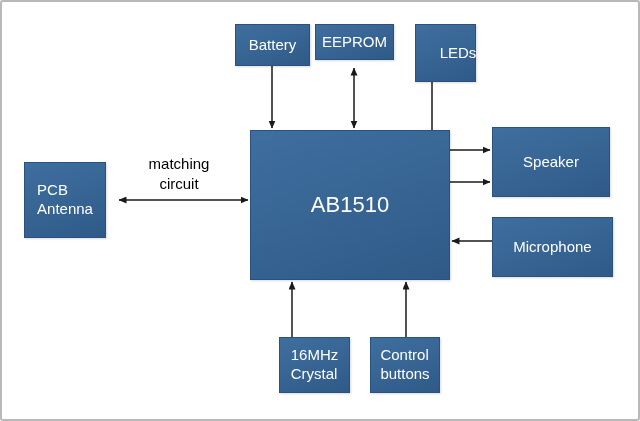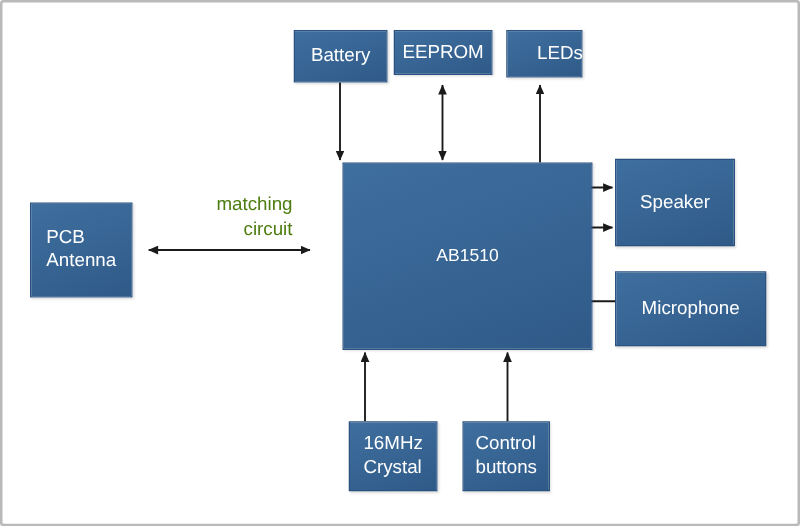--- a/index.html
+++ b/index.html
@@ -26,45 +26,45 @@
     text-align: left;
     box-sizing: border-box;
     background: linear-gradient(160deg, var(--block-fill, #3f6f9f) 0%, var(--block-fill-dark, #2f5a88) 100%);
     border: 1px solid var(--block-border, #2a5280);
     color: var(--text, #ffffff);
     font-size: 15px;
     white-space: pre-line;
     line-height: 1.25;
     box-shadow: 1px 1px 2px rgba(0,0,0,0.15);
   }
-  .block.main { font-size: 14px; margin-left: 24px; }
+  .block.main { font-size: 22px; }
   .annotation {
     position: absolute;
-    color: #4d7c0f;
+    color: #000000;
     font-size: 15px;
-    text-align: right;
+    text-align: center;
     white-space: pre-line;
     line-height: 1.3;
   }
   svg#wires {
     position: absolute;
     left: 0; top: 0;
     width: 640px;
     height: 421px;
     pointer-events: none;
   }
   svg#wires line { stroke: var(--arrow, #1a1a1a); stroke-width: 1.5; }
 
   
   #blk-battery   { left: 233px; top: 22px;  width: 75px;  height: 42px; }
   #blk-eeprom    { left: 313px; top: 22px;  width: 79px;  height: 36px; }
-  #blk-leds      { left: 403px; top: 22px;  width: 61px;  height: 38px; padding-left: 25px; }
+  #blk-leds      { left: 413px; top: 22px;  width: 61px;  height: 58px; padding-left: 25px; }
   #blk-ab1510    { left: 248px; top: 128px; width: 200px; height: 150px; }
   #blk-antenna   { left: 22px;  top: 160px; width: 82px;  height: 76px; }
-  #blk-speaker   { left: 490px; top: 125px; width: 96px;  height: 70px; }
+  #blk-speaker   { left: 490px; top: 125px; width: 118px;  height: 70px; }
   #blk-mic       { left: 490px; top: 215px; width: 121px; height: 60px; }
   #blk-crystal   { left: 253px; top: 335px; width: 71px;  height: 56px; margin-left: 24px; }
   #blk-buttons   { left: 368px; top: 335px; width: 70px;  height: 56px; }
   #lbl-matching  { left: 122px; top: 152px; width: 110px; }
 </style>
 </head>
 <body>
 
 <div id="frame">
 

